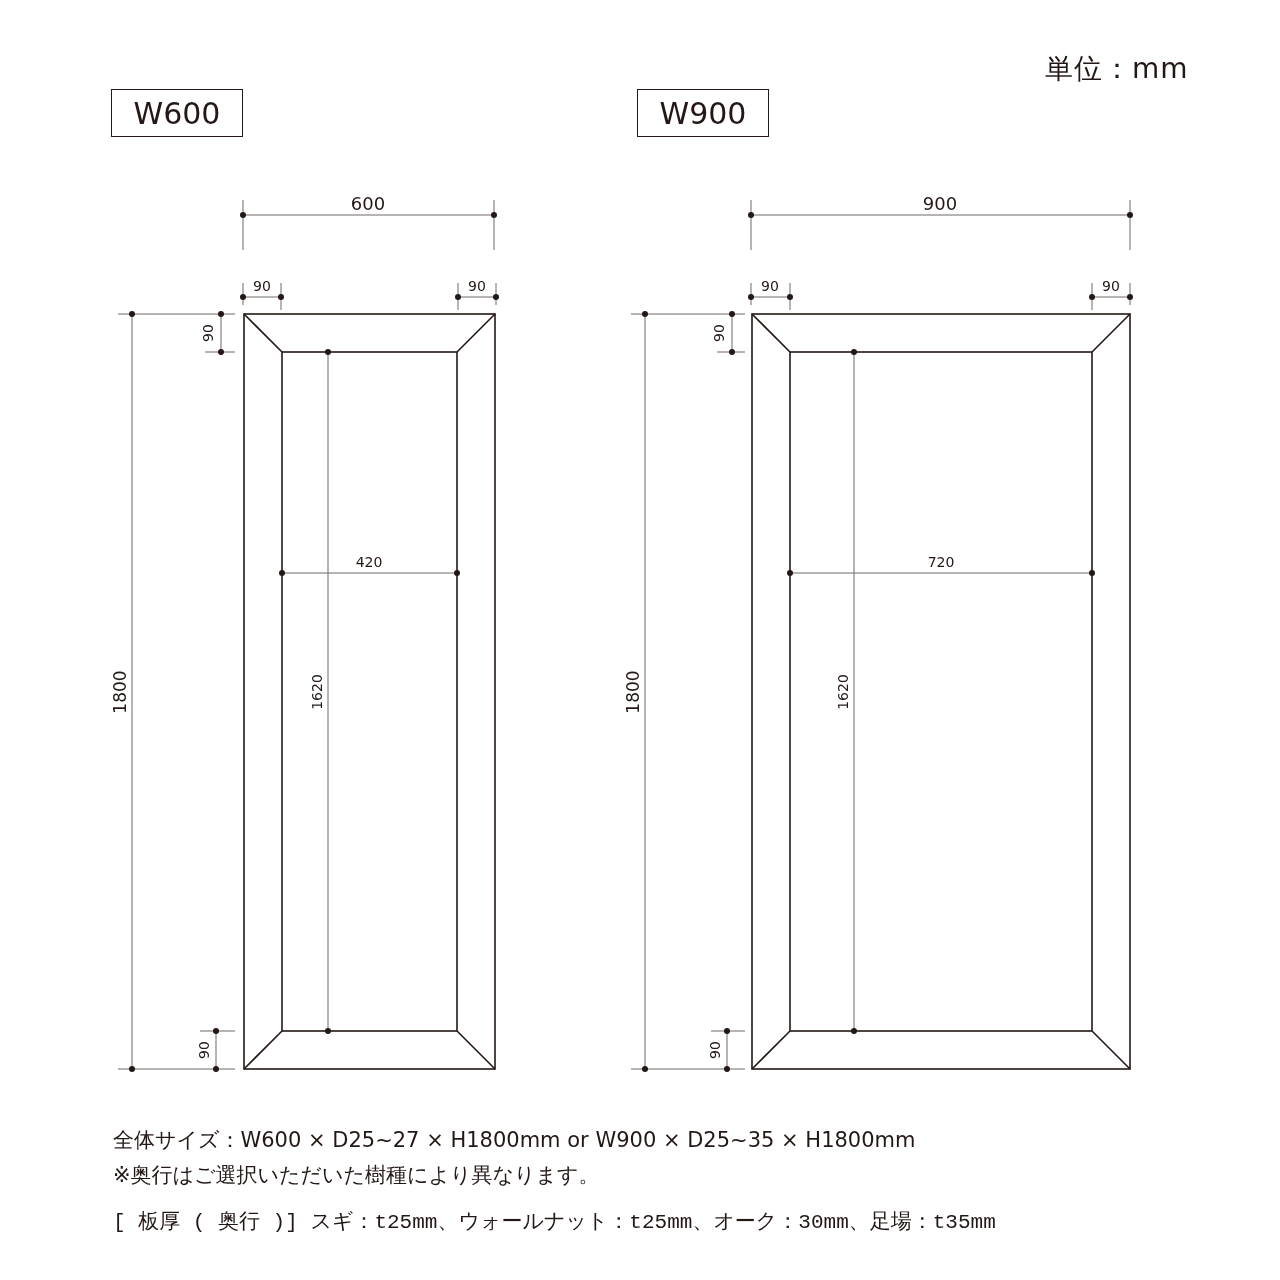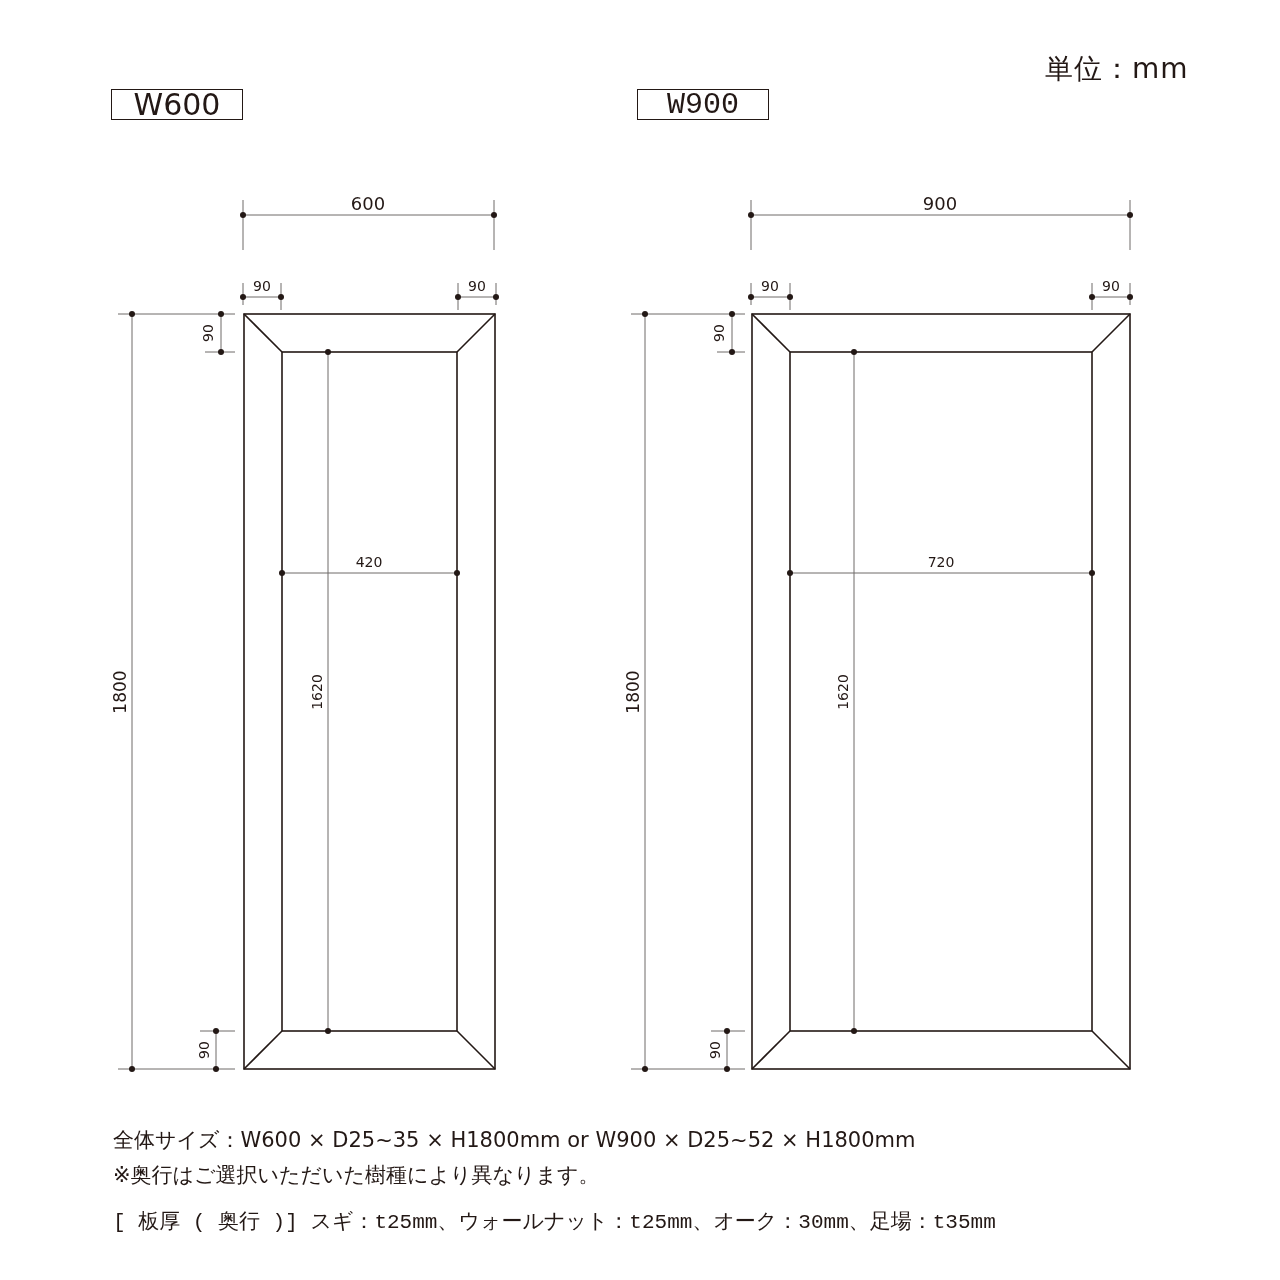--- a/index.html
+++ b/index.html
@@ -1,22 +1,22 @@
 <!DOCTYPE html>
 <html><head>
   <meta charset="utf-8">
   <style>
     html, body { margin: 0; padding: 0; background: #ffffff; }
     body { width: 1280px; height: 1280px; position: relative; overflow: hidden;
            font-family: "DejaVu Sans", "Liberation Sans", sans-serif; color: #231815; }
     .unit { position: absolute; left: 1045px; top: 50px; font-size: 28px; letter-spacing: 1px; }
-    .tag { position: absolute; top: 89px; height: 31px; border: 1.5px solid #231815;
+    .tag { position: absolute; top: 89px; height: 48px; border: 1.5px solid #231815;
            font-size: 30px; display: flex; align-items: center; justify-content: center; box-sizing: border-box; }
     .tag-left { left: 111px; width: 132px; }
-    .tag-right { left: 637px; width: 132px; font-family: Liberation Mono, monospace; }
+    .tag-right { left: 637px; width: 132px; }
     svg.drawing { position: absolute; left: 0; top: 0; }
     .notes { position: absolute; left: 113px; top: 1130px; font-size: 21px; line-height: 1; }
     .notes .line { position: absolute; white-space: nowrap; left: 0; }
     .dimtxt { font-family: "DejaVu Sans", sans-serif; fill: #231815; }
   </style>
 </head>
 <body>
 
 <div class="unit">単位：mm</div>
 
@@ -170,16 +170,16 @@
     <g>
       <line class="dim" x1="854" y1="352" x2="854" y2="1031"></line>
       <circle class="dot" cx="854" cy="352" r="3"></circle>
       <circle class="dot" cx="854" cy="1031" r="3"></circle>
       <text class="dimtxt" x="848" y="692" font-size="14" text-anchor="middle" transform="rotate(-90 848 692)">1620</text>
     </g>
   </g>
 </svg>
 
 <div class="notes">
-  <div class="line" style="top:0px;">全体サイズ：W600 × D25~35 × H1800mm or W900 × D25~52 × H1800mm</div>
+  <div class="line" style="top:0px;">全体サイズ：W600 × D25~27 × H1800mm or W900 × D25~35 × H1800mm</div>
   <div class="line" style="top:35px;">※奥行はご選択いただいた樹種により異なります。</div>
   <div class="line" style="top:82px;font-family:Liberation Mono, monospace;">[ 板厚 ( 奥行 )] スギ：t25mm、ウォールナット：t25mm、オーク：30mm、足場：t35mm</div>
 </div>
 
 </body></html>

